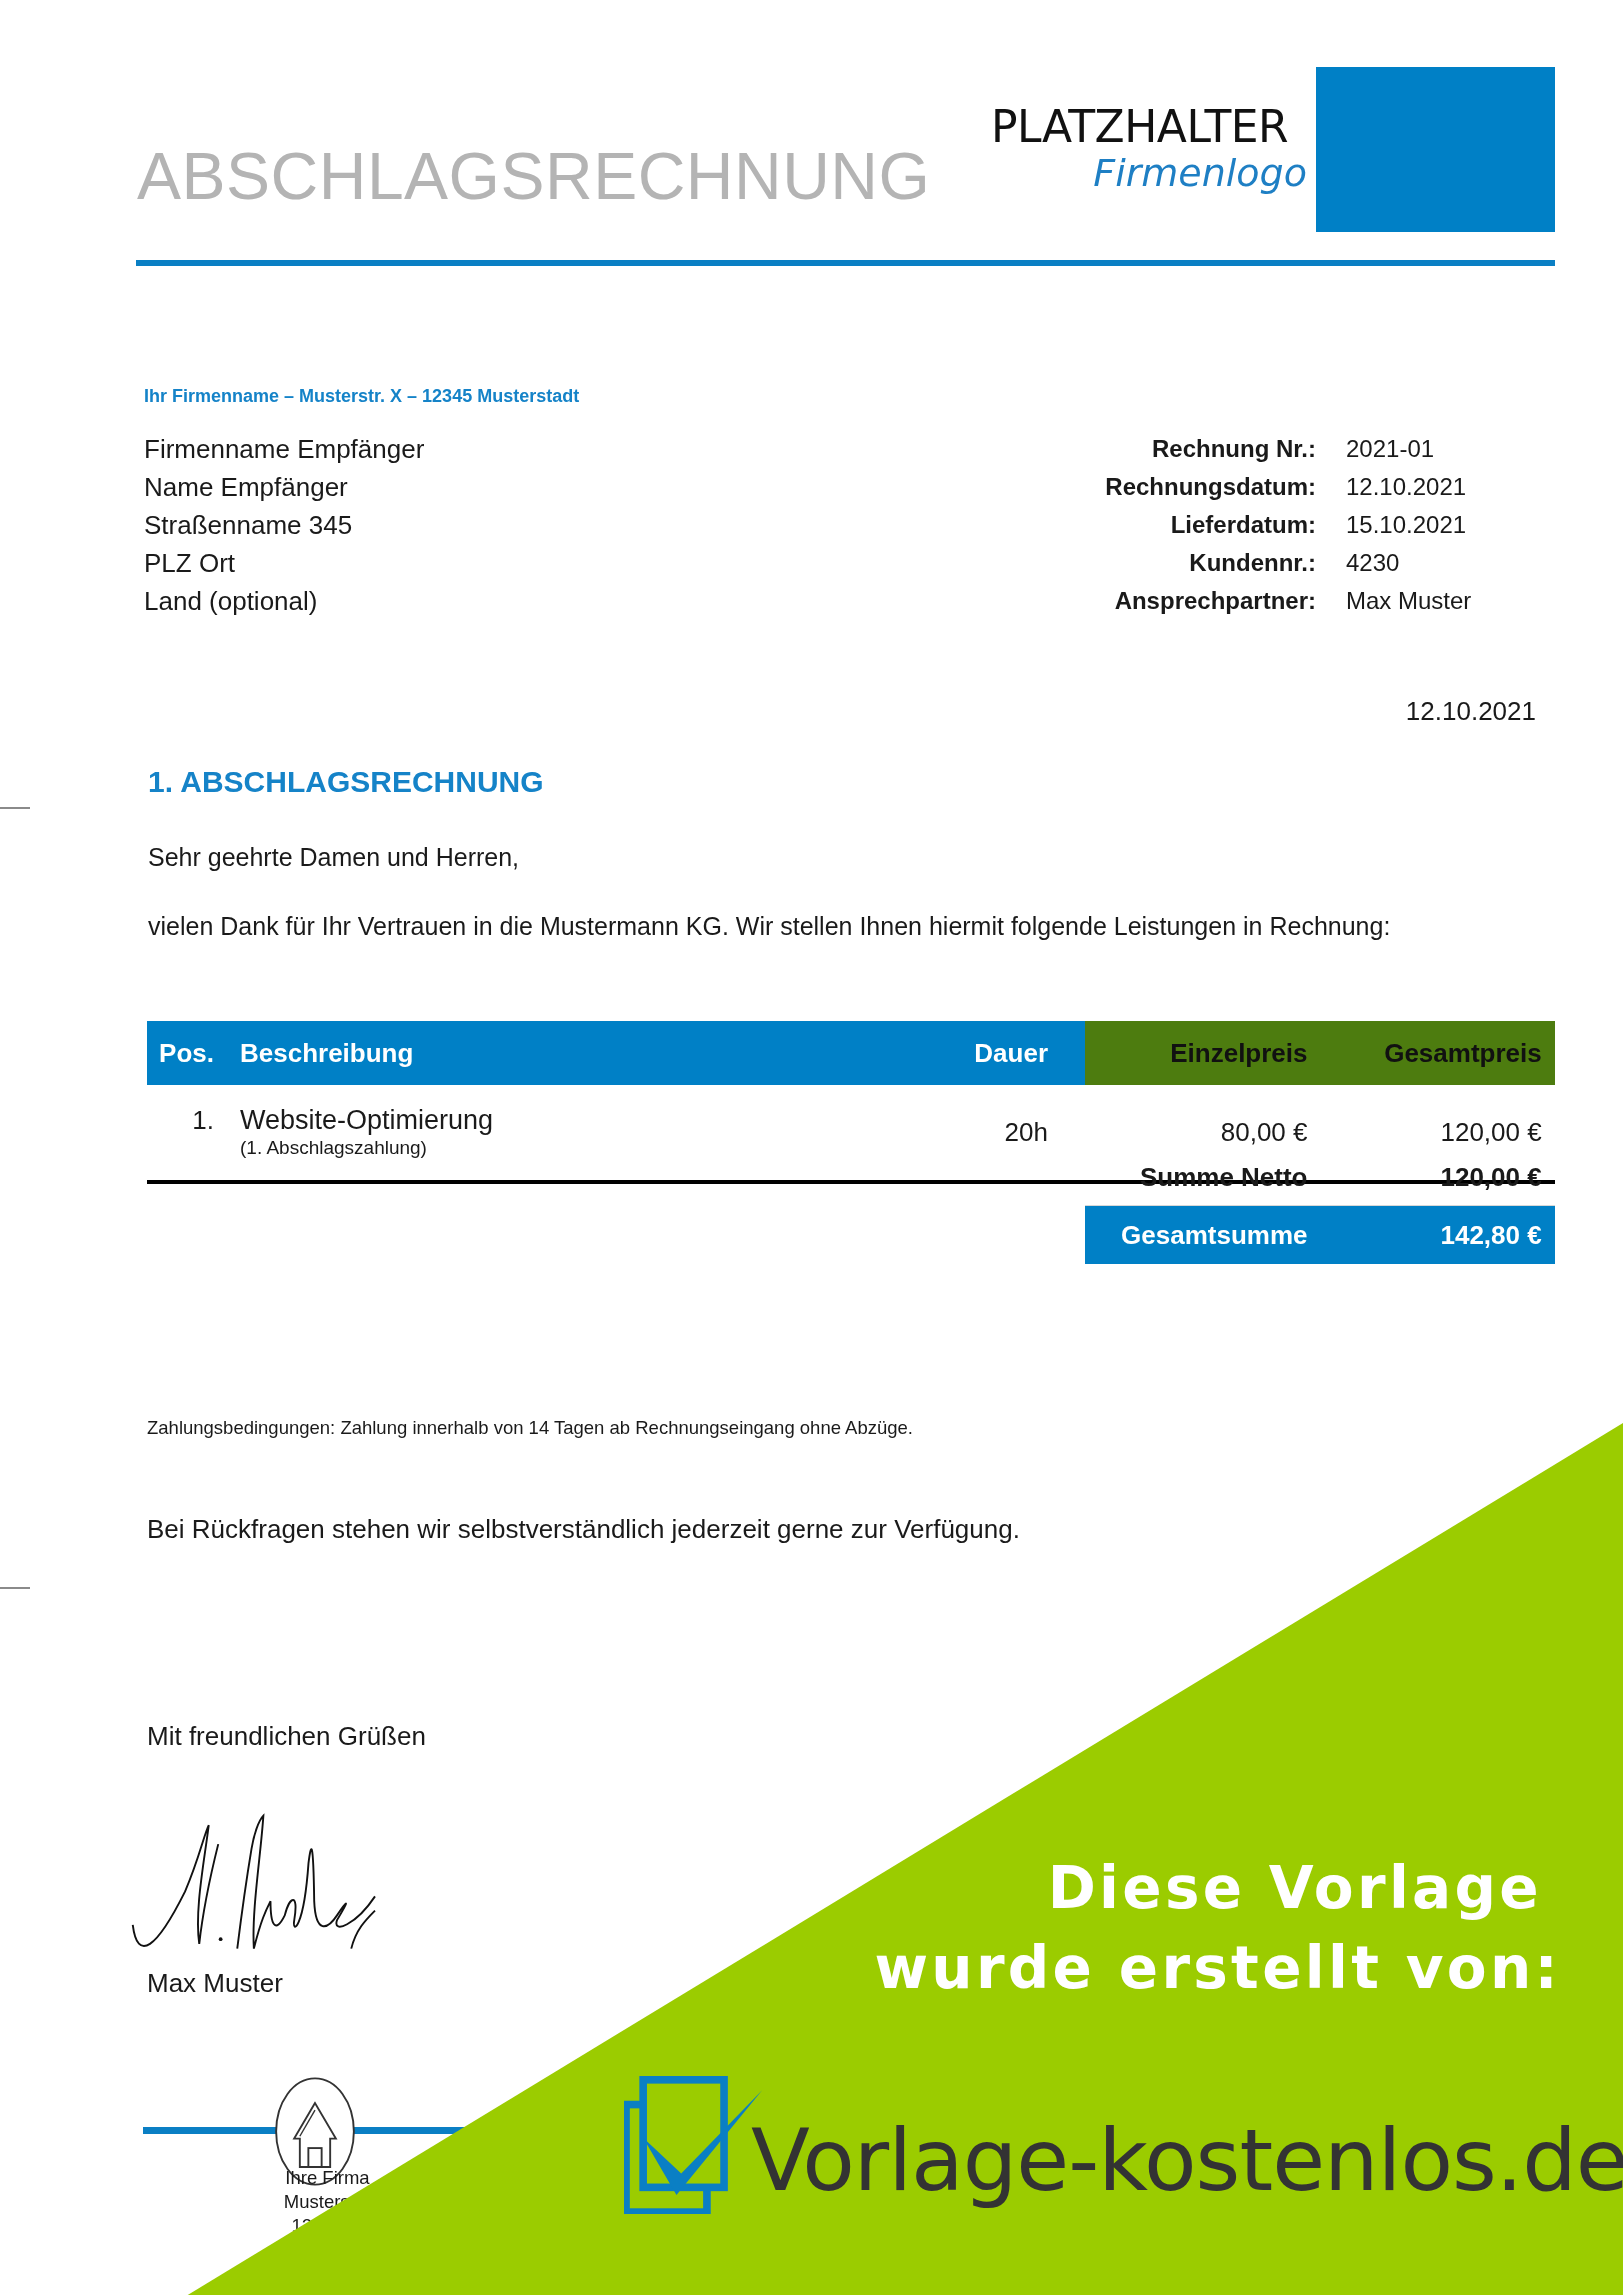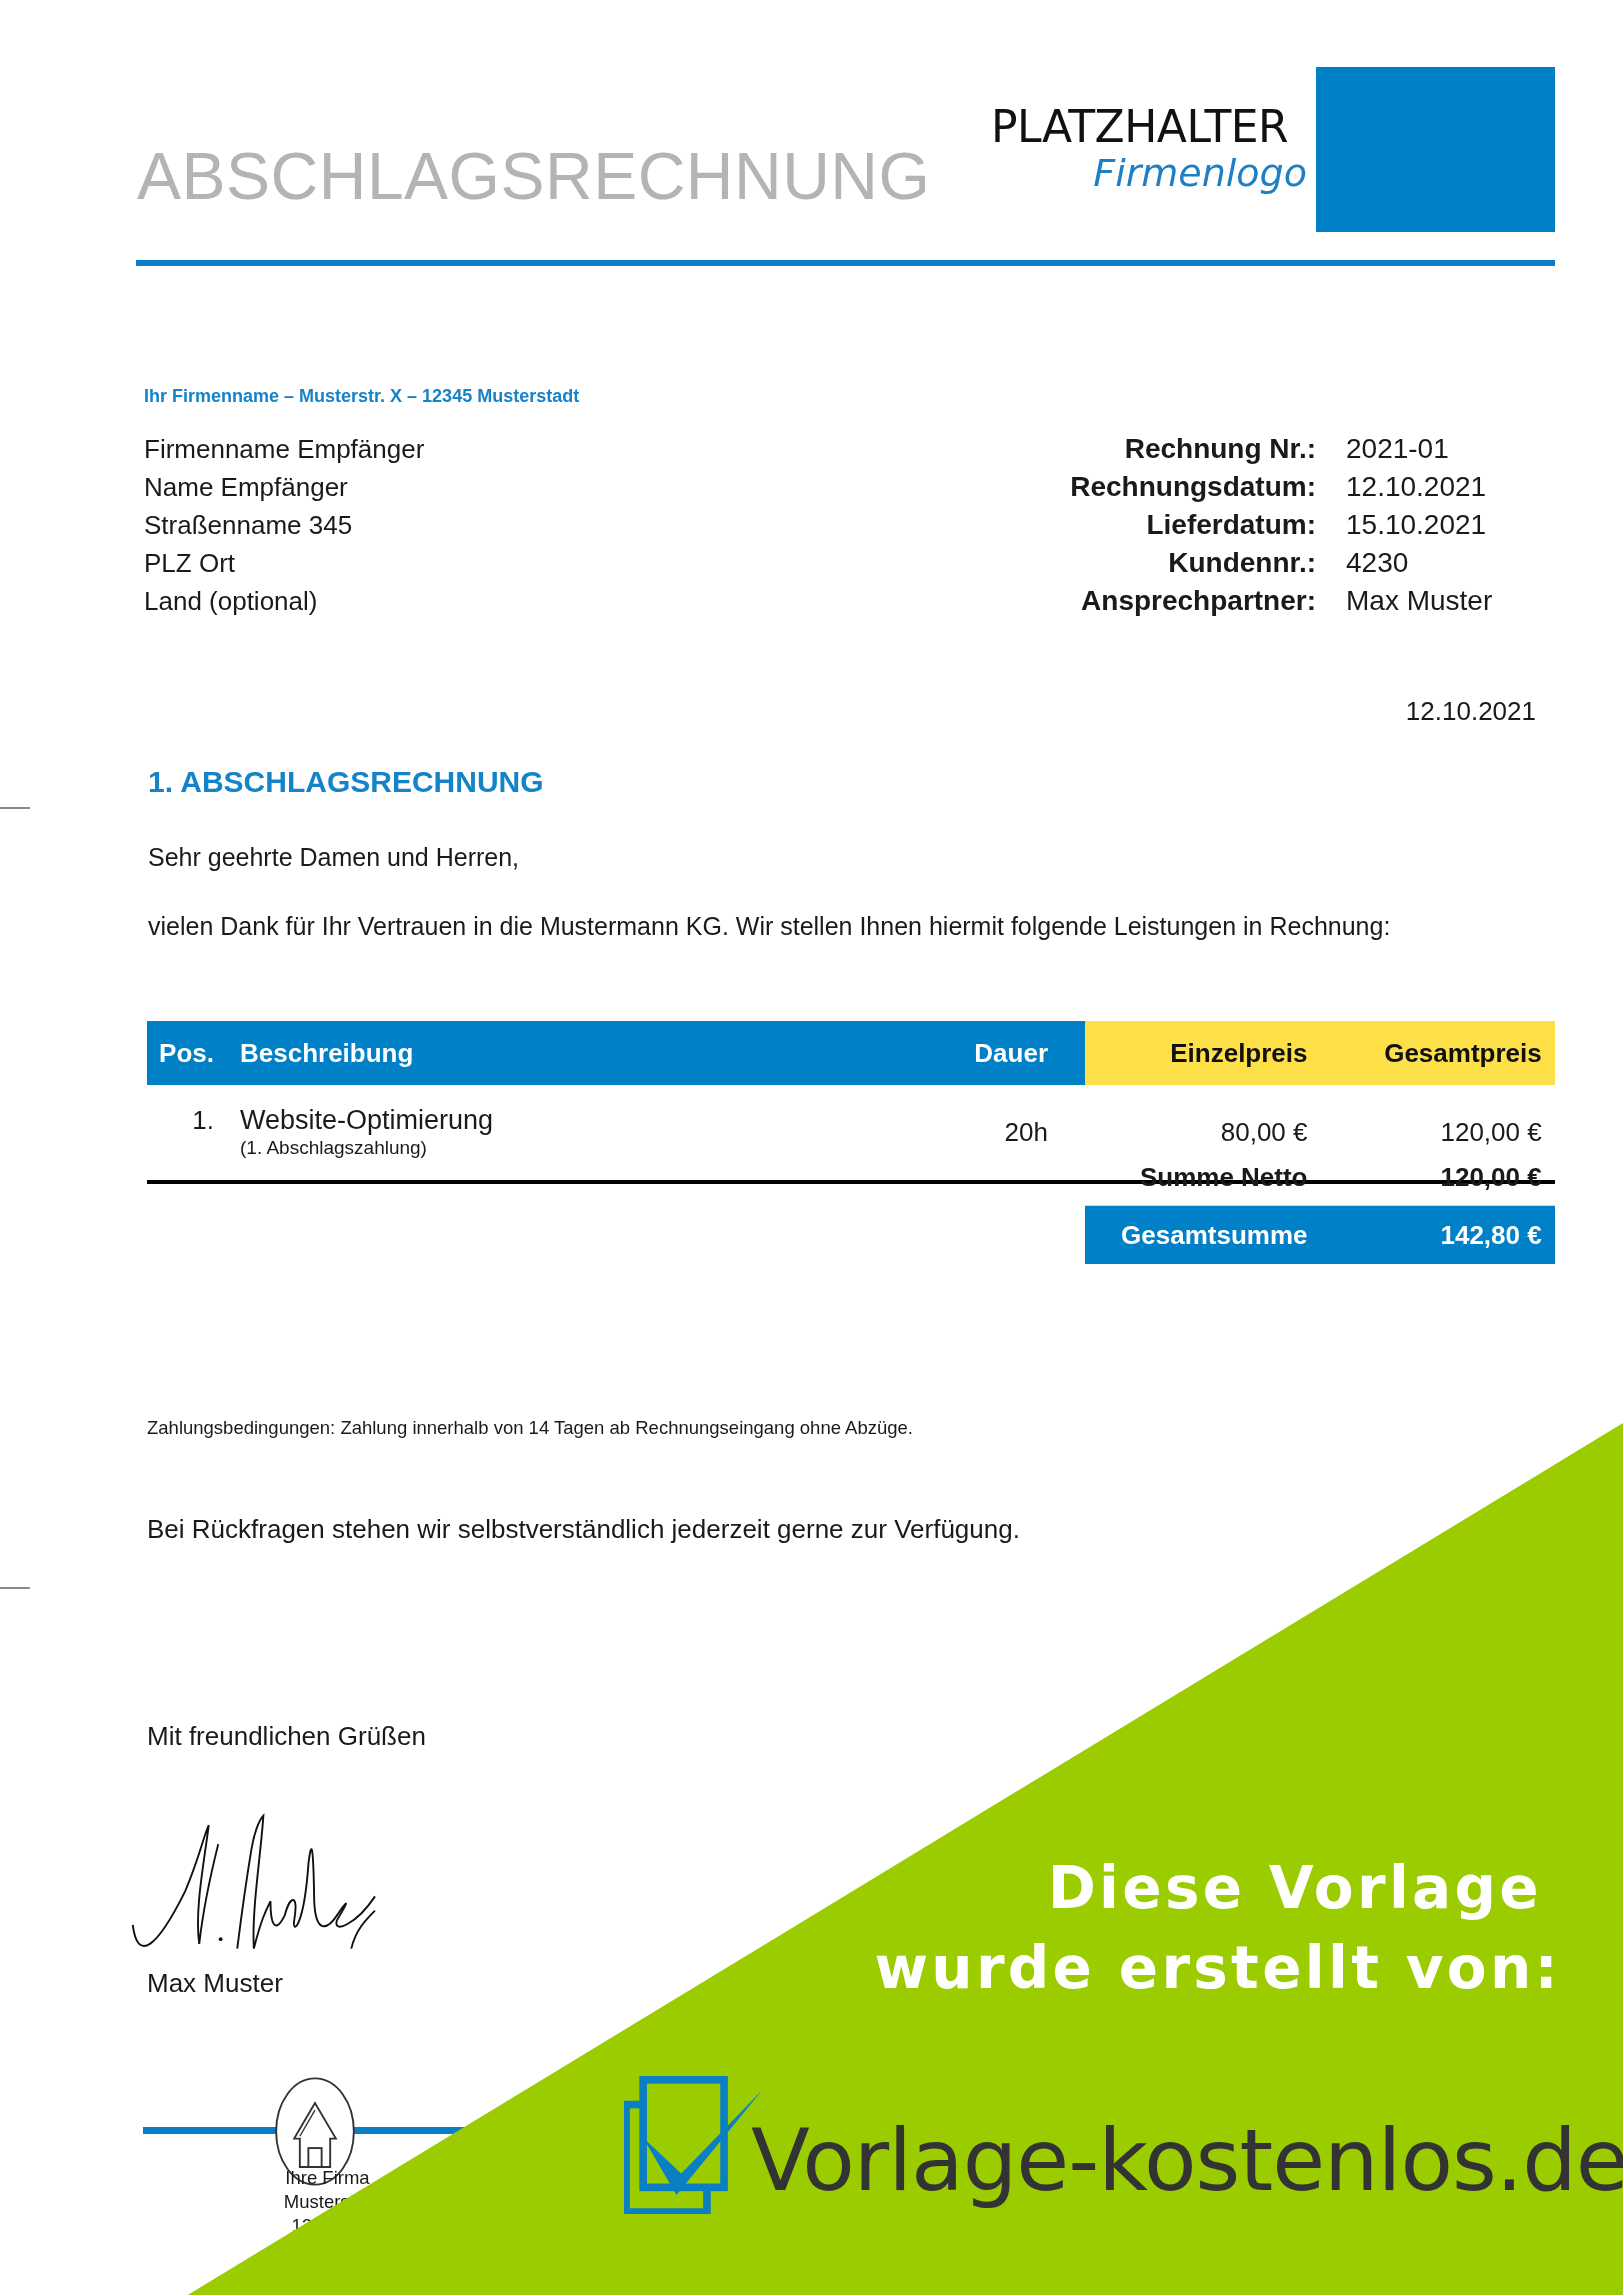--- a/index.html
+++ b/index.html
@@ -9,34 +9,34 @@
   .doc-title { left:137px; top:138px; font-size:66px; color:#b4b4b4; letter-spacing:0.5px; white-space:nowrap; }
   .logo-text1 { left:991px; top:101px; font-size:44px; color:#111; font-family:"DejaVu Sans", sans-serif; letter-spacing:-0.5px; white-space:nowrap; }
   .logo-text2 { right:316px; top:151px; font-size:38px; color:#1e7fc4; font-style:italic; font-family:"DejaVu Sans", sans-serif; white-space:nowrap; }
   .logo-square { left:1316px; top:67px; width:239px; height:165px; background:#0080c6; }
   .header-rule { left:136px; top:260px; width:1419px; height:5.7px; background:#0a7fc4; }
 
   .sender-line { left:144px; top:386px; font-size:18px; font-weight:bold; color:#1583c8; white-space:nowrap; }
   .recipient { left:144px; top:430px; font-size:26px; line-height:38px; color:#1a1a1a; }
   .recipient div { white-space:nowrap; }
 
-  .meta { right:143px; top:430px; font-size:28px; line-height:38px; }
+  .meta { right:143px; top:430px; font-size:24px; line-height:38px; }
   .meta-row { display:flex; justify-content:flex-end; white-space:nowrap; }
   .meta-label { font-weight:bold; text-align:right; }
   .meta-value { width:164px; padding-left:30px; box-sizing:border-box; text-align:left; }
   .letter-date { right:87px; top:696px; font-size:26px; }
 
   .section-title { left:148px; top:765px; font-size:30px; font-weight:bold; color:#1583c8; white-space:nowrap; }
   .salutation { left:148px; top:843px; font-size:25px; white-space:nowrap; }
   .intro { left:148px; top:912px; font-size:25px; white-space:nowrap; }
 
   .table { left:147px; top:981px; width:1408px; }
   .thead { display:flex; height:64px; font-size:26px; font-weight:bold; align-items:center;margin-top:40px; }
   .thead .blue { background:#0080c6; color:#fff; display:flex; align-items:center; height:100%; width:938px; }
-  .thead .gray { background:#fde047; color:#111; display:flex; align-items:center; height:100%; width:470px; }
+  .thead .gray { background:#4d7c0f; color:#111; display:flex; align-items:center; height:100%; width:470px; }
   .c-pos { width:67px; text-align:right; padding-right:0; box-sizing:border-box; }
   .c-desc { width:686px; padding-left:26px; box-sizing:border-box; }
   .c-dur { width:185px; text-align:right; padding-right:37px; box-sizing:border-box; }
   .c-unit { width:252px; text-align:right; padding-right:29.5px; box-sizing:border-box; }
   .c-total { width:218px; text-align:right; padding-right:13.3px; box-sizing:border-box; }
   .trow { display:flex; height:90px; align-items:center; font-size:26px; border-bottom:4.3px solid #000; }
   .trow .c-pos { align-self:flex-start; padding-top:81px; }
   .trow .c-pos, .trow .c-desc { align-self:flex-start; padding-top:79px; }
   .trow .c-pos { padding-top:0; margin-top:-1px; }
   .desc-main { font-size:27px; line-height:30px; }

